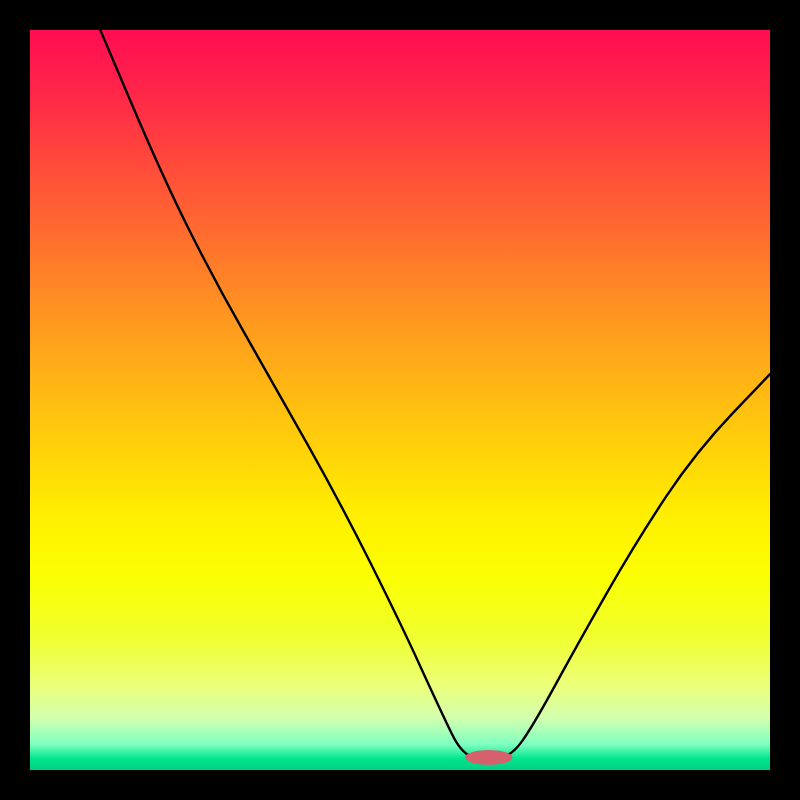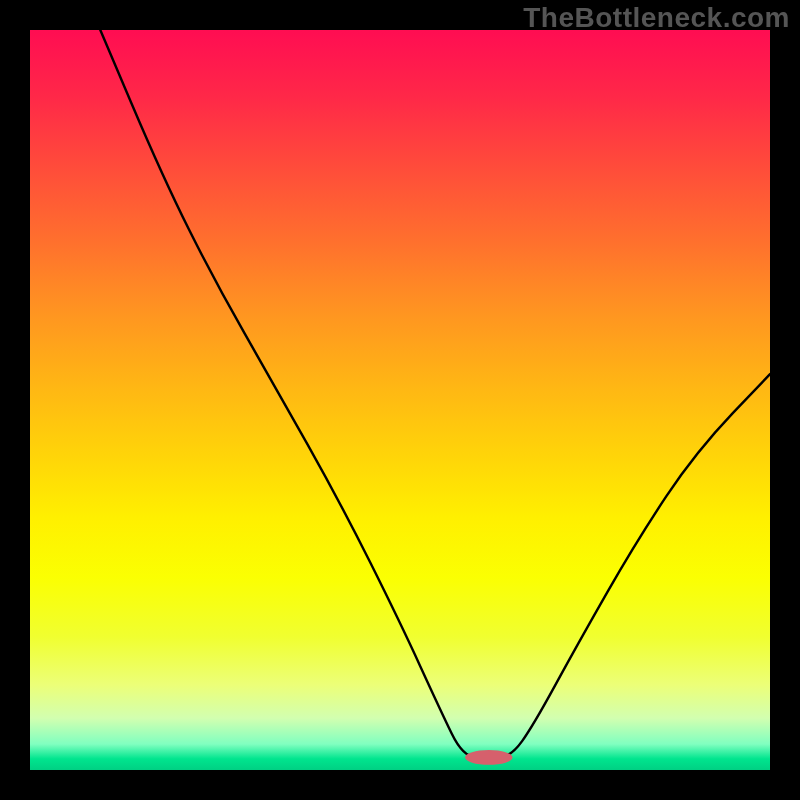--- a/index.html
+++ b/index.html
@@ -54,14 +54,13 @@
           <stop offset="93%" stop-color="#d2ffb0"></stop>
           <stop offset="96.5%" stop-color="#80ffc0"></stop>
           <stop offset="98.5%" stop-color="#00e58e"></stop>
           <stop offset="100%" stop-color="#00d083"></stop>
         </linearGradient>
       </defs>
       <rect x="30" y="30" width="740" height="740" fill="url(#bg-grad)"></rect>
       <path d="M 100.3 30 Q 100.3 30 131.75 103.99999999999999 Q 163.2 177.99999999999997 189.1 229.79999999999995 Q 215 281.59999999999997 244.60000000000002 333.4 Q 274.20000000000005 385.2 307.5 444.4 Q 340.8 503.6 370.4 562.8 Q 400 622 420.35 666.4000000000001 Q 440.70000000000005 710.8000000000001 451.8 733.74 Q 462.9 756.68 475.85 757.42 Q 488.8 758.16 499.9 757.42 Q 511 756.68 522.1 741.1399999999999 Q 533.2 725.5999999999999 555.4000000000001 684.8999999999999 Q 577.6 644.1999999999999 607.2 592.3999999999999 Q 636.8 540.5999999999999 666.4 496.2 Q 696 451.80000000000007 733 412.95000000000005 T 770 374.09999999999997" fill="none" stroke="#000" stroke-width="2.4" stroke-linecap="round" stroke-linejoin="round"></path>
       <ellipse cx="488.8" cy="757.42" rx="23.68" ry="7.4" fill="#d6606c"></ellipse>
     </svg>
-  <div class="watermark">TheBottleneck.com</div>
 </div>
 
 </body></html>

